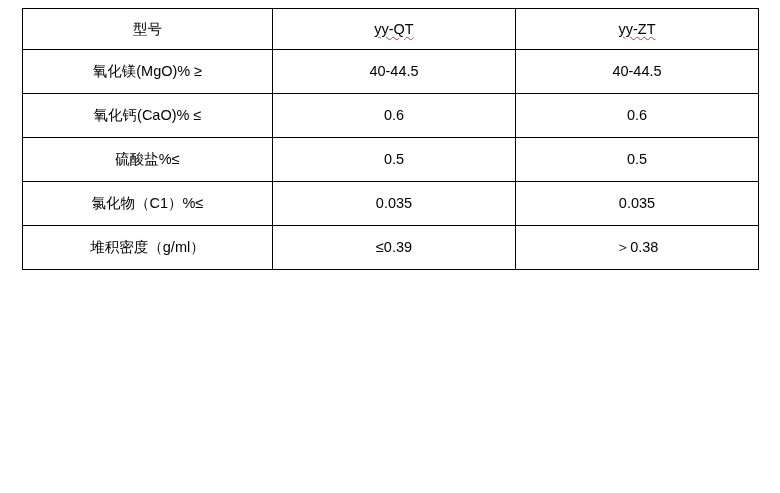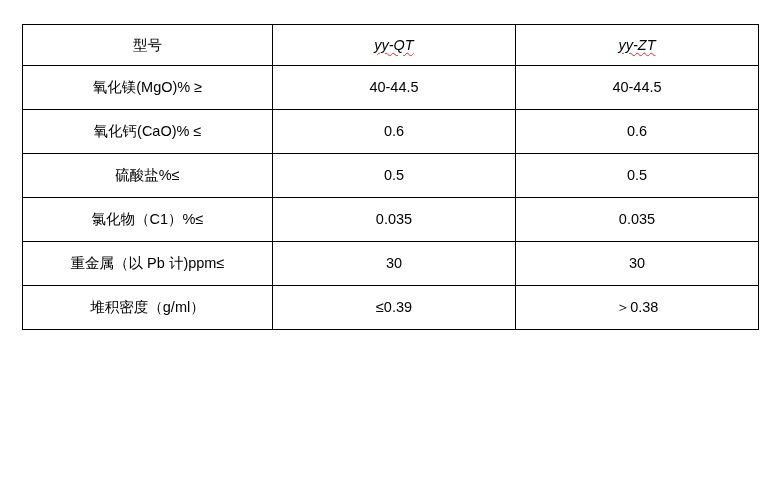--- a/index.html
+++ b/index.html
@@ -16,21 +16,21 @@
   }
   .sheet {
     position: relative;
     width: 780px;
     height: 493px;
     background: #ffffff;
   }
   table.spec {
     position: absolute;
     left: 22px;
-    top: 24px;
+    top: 8px;
     width: 736px;
     border-collapse: collapse;
     table-layout: fixed;
   }
   table.spec col.c0 { width: 250px; }
   table.spec col.c1 { width: 243px; }
   table.spec col.c2 { width: 243px; }
   table.spec td {
     border: 1px solid #000000;
     text-align: center;
@@ -48,21 +48,20 @@
     display: block;
     padding: 0 4px;
     white-space: nowrap;
   }
   .spell {
     text-decoration: underline;
     text-decoration-style: wavy;
     text-decoration-color: #d03030;
     text-decoration-thickness: 1px;
     text-underline-offset: 2px;
-    font-style: italic;
   }
 </style>
 </head>
 <body>
 
 <div class="sheet">
   <table class="spec">
     <colgroup>
       <col class="c0">
       <col class="c1">
@@ -125,31 +124,20 @@
         <td>
             <span class="cell-inner">0.035</span>
           </td>
         <td>
             <span class="cell-inner">0.035</span>
           </td>
       </tr>
 
 
 
-      <tr>
-        <td>
-            <span class="cell-inner">重金属（以 Pb 计)ppm≤</span>
-          </td>
-        <td>
-            <span class="cell-inner">30</span>
-          </td>
-        <td>
-            <span class="cell-inner">30</span>
-          </td>
-      </tr>
 
 
       <tr>
         <td>
             <span class="cell-inner">堆积密度（g/ml）</span>
           </td>
         <td>
             <span class="cell-inner">≤0.39</span>
           </td>
         <td>

